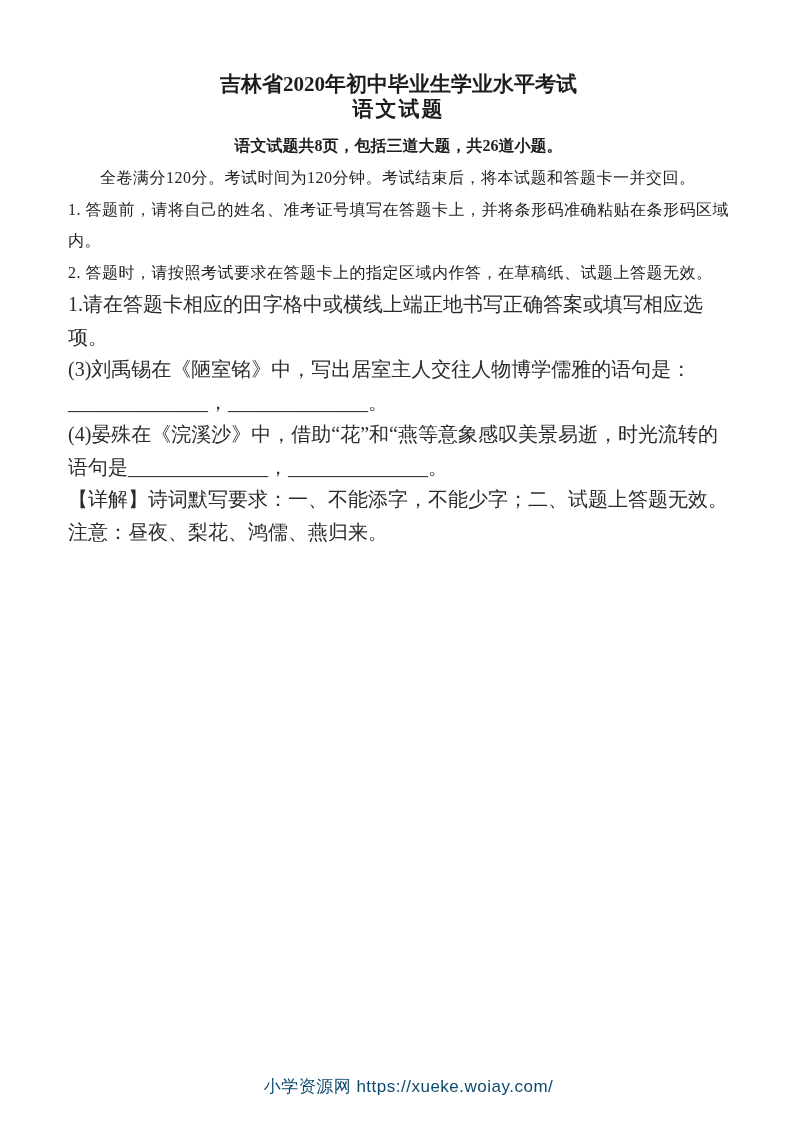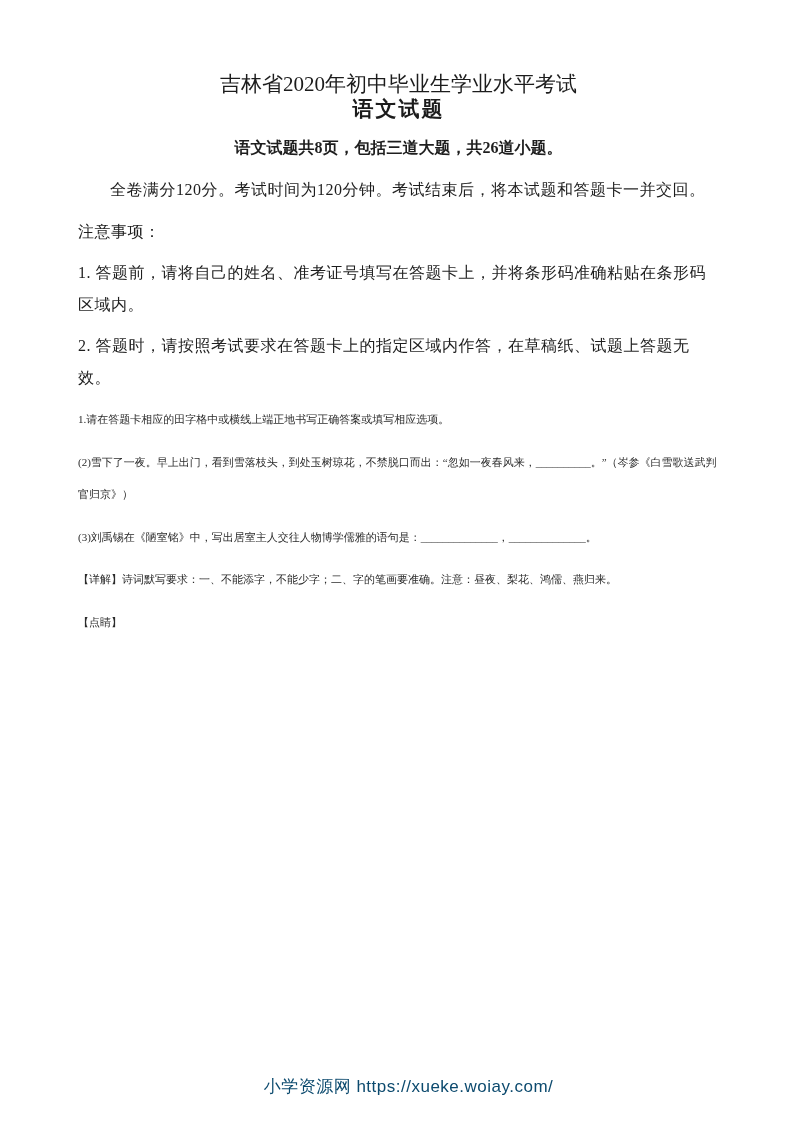--- a/index.html
+++ b/index.html
@@ -16,34 +16,34 @@
   .page {
     position: absolute;
     left: 68px;
     right: 64px;
     top: 0;
   }
   .title {
     padding-top: 72px;
     text-align: center;
     font-size: 21px;
-    font-weight: normal;
+    font-weight: bold;
     line-height: 25px;
     color: #1c1c1c;
   }
   .subtitle {
     text-align: center;
     font-size: 21px;
     font-weight: bold;
     letter-spacing: 2px;
     line-height: 25px;
     color: #1c1c1c;
   }
   .doc { margin-top: 8px; }
-  .doc p { margin: 10px; }
+  .doc p { margin: 0; }
   .info-line {
     text-align: center;
     font-weight: bold;
     font-size: 16px;
     line-height: 32px;
     color: #1e1e1e;
   }
   .note {
     font-weight: normal;
     font-size: 16px;
@@ -52,21 +52,21 @@
     color: #1e1e1e;
   }
   .note.indent { text-indent: 32px; }
   .section-heading {
     font-weight: bold;
     font-size: 16px;
     line-height: 31.5px;
     color: #1e1e1e;
   }
   .body-text {
-    font-size: 11px;
+    font-size: 20px;
     line-height: 32.5px;
     color: #2b2b2b;
   }
   .answers-line { white-space: pre-wrap; }
   .label-blue { color: #2e74a3; }
   .footer {
     position: absolute;
     bottom: 24px;
     left: 12px;
     width: 100%;
@@ -81,31 +81,29 @@
 <body>
 
 <div class="page">
 
   <div class="title">吉林省2020年初中毕业生学业水平考试</div>
   <div class="subtitle">语文试题</div>
 
   <div class="doc">
     <p class="info-line">语文试题共8页，包括三道大题，共26道小题。</p>
     <p class="note indent">全卷满分120分。考试时间为120分钟。考试结束后，将本试题和答题卡一并交回。</p>
-    <p class="note">注意事项：</p>
     <p class="note">1. 答题前，请将自己的姓名、准考证号填写在答题卡上，并将条形码准确粘贴在条形码区域内。</p>
     <p class="note">2. 答题时，请按照考试要求在答题卡上的指定区域内作答，在草稿纸、试题上答题无效。</p>
 
     <p class="body-text">1.请在答题卡相应的田字格中或横线上端正地书写正确答案或填写相应选项。</p>
-    <p class="body-text">(2)雪下了一夜。早上出门，看到雪落枝头，到处玉树琼花，不禁脱口而出：“忽如一夜春风来，__________。”（岑参《白雪歌送武判官归京》）</p>
     <p class="body-text">(3)刘禹锡在《陋室铭》中，写出居室主人交往人物博学儒雅的语句是：______________，______________。</p>
+    <p class="body-text">(4)晏殊在《浣溪沙》中，借助“花”和“燕等意象感叹美景易逝，时光流转的语句是______________，______________。</p>
 
 
 
-    <p class="body-text">【详解】诗词默写要求：一、不能添字，不能少字；二、字的笔画要准确。注意：昼夜、梨花、鸿儒、燕归来。</p>
+    <p class="body-text">【详解】诗词默写要求：一、不能添字，不能少字；二、试题上答题无效。注意：昼夜、梨花、鸿儒、燕归来。</p>
 
-    <p class="body-text">【点睛】</p>
 
   </div>
 
 </div>
 
 <div class="footer">小学资源网 https://xueke.woiay.com/</div>
 
 </body></html>

